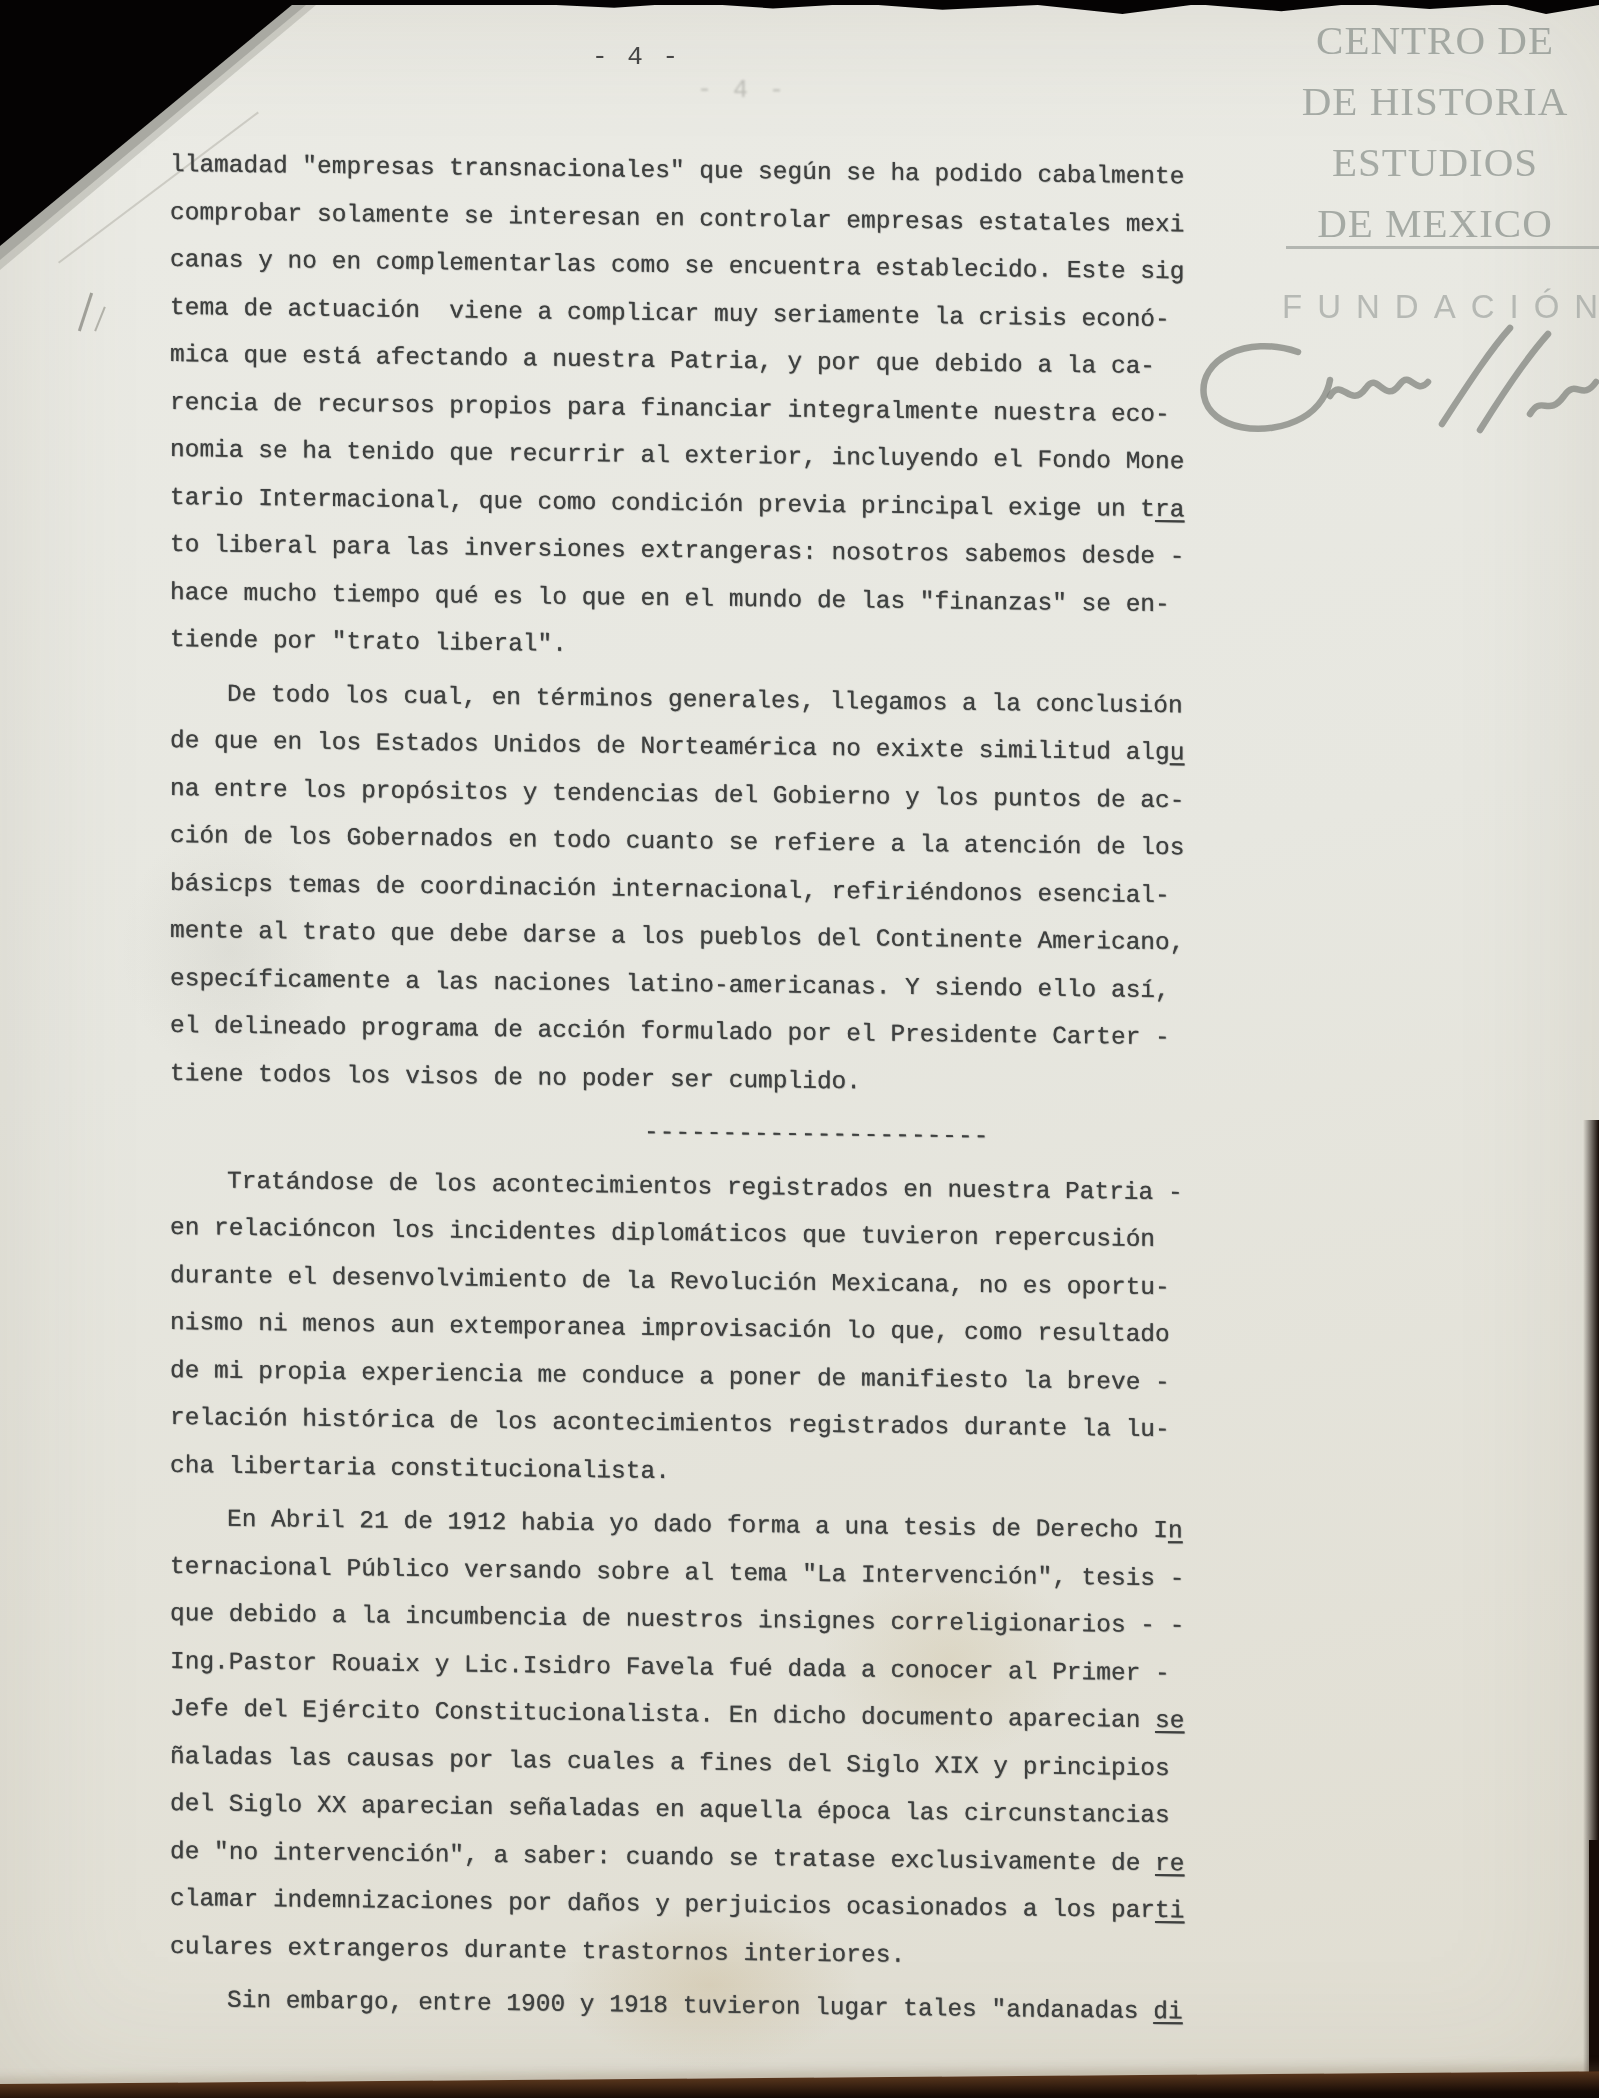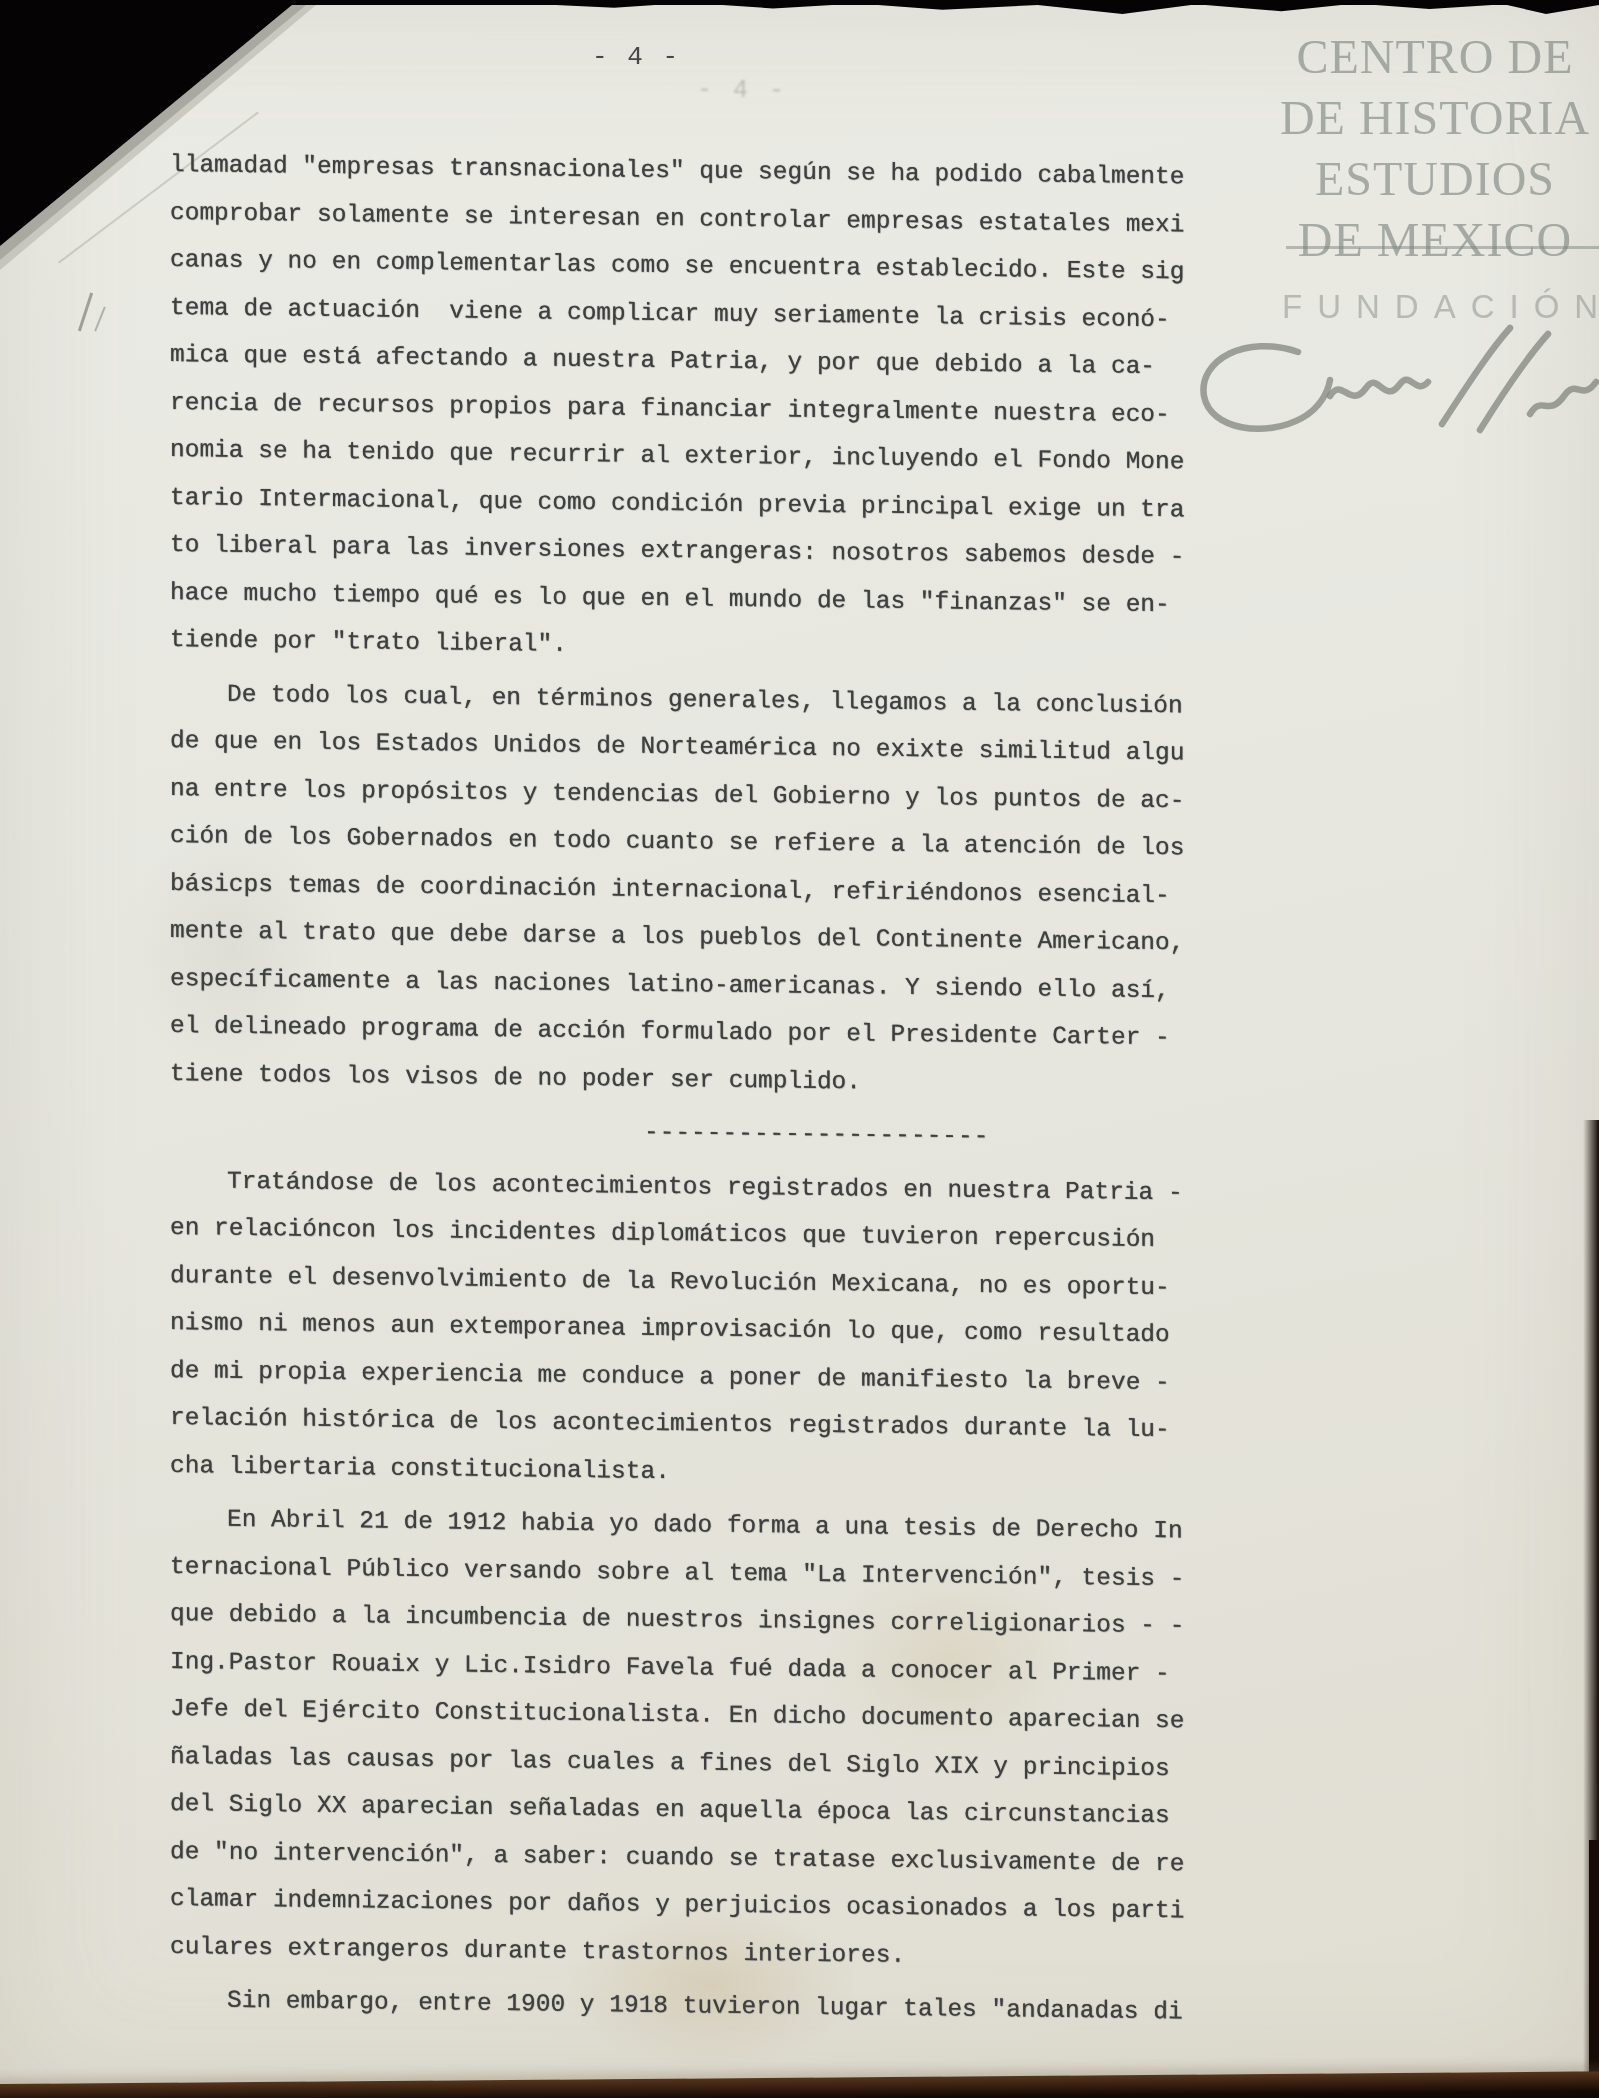--- a/index.html
+++ b/index.html
@@ -39,43 +39,43 @@
   .stain-3 { left:120px; top:820px; width:220px; height:260px;
     background:radial-gradient(ellipse at center, rgba(150,150,140,0.12), transparent 70%); }
   .scratch { position:absolute; left:84px; top:292px; width:3px; height:40px;
     background:rgba(100,100,92,0.55); transform:rotate(18deg); }
   .scratch-2 { position:absolute; left:99px; top:306px; width:2px; height:26px;
     background:rgba(110,110,100,0.45); transform:rotate(22deg); }
   .crease { position:absolute; left:58px; top:262px; width:250px; height:2px;
     background:rgba(125,122,112,0.28); transform:rotate(-37deg); transform-origin:0 0; }
   
   #watermark { position:absolute; left:1270px; top:10px; width:330px; text-align:center;
-    font-family:"Liberation Serif", serif; font-size:48px; line-height:61px;
-    color:rgba(122,130,126,0.62); letter-spacing:1px; pointer-events:none;margin-top:16px; }
+    font-family:"Liberation Serif", serif; font-size:41px; line-height:61px;
+    color:rgba(122,130,126,0.62); letter-spacing:1px; pointer-events:none; }
   #wm-underline { position:absolute; left:1286px; top:246px; width:313px; height:3px;
     background:rgba(125,132,128,0.5); }
   #wm-foundation { position:absolute; left:1282px; top:288px; white-space:nowrap;
     font-family:"Liberation Sans", sans-serif; font-size:33px; letter-spacing:15px;
     color:rgba(148,154,150,0.6); }
   #signature { position:absolute; left:1180px; top:318px; width:420px; height:140px; }
   
   #page-number { position:absolute; left:592px; top:42px; font-size:26px; color:#474747;
     white-space:pre; letter-spacing:2px; }
   #page-number-ghost { position:absolute; left:697px; top:76px; font-size:25px; color:#5a5a56;
     white-space:pre; letter-spacing:3px; opacity:0.3; filter:blur(0.8px); transform:rotate(0.5deg); }
   #typed {
     position:absolute; left:170px; top:141px; width:1100px;
     transform:skewY(0.7deg); transform-origin:0 0;
     font-size:24.5px; line-height:47.5px; color:#3e403f;
     text-shadow:0 0 1px rgba(70,72,70,0.85), 0.7px 0.8px 0 rgba(95,97,95,0.22);
   }
   .para { margin:0 0 6px 0; }
   .para.indent .line:first-child { text-indent:57px; }
   .line { white-space:pre; }
-  .u { text-underline-offset:4px; }
+  .u { text-decoration:underline; text-underline-offset:4px; }
   .divider-line { margin:0 0 6px 0; padding-left:474px; white-space:pre; letter-spacing:1px; }
 </style>
 </head>
 <body>
 
 <div id="paper">
 
   <div class="stain stain-1"></div>
   <div class="stain stain-2"></div>
   <div class="stain stain-3"></div>

